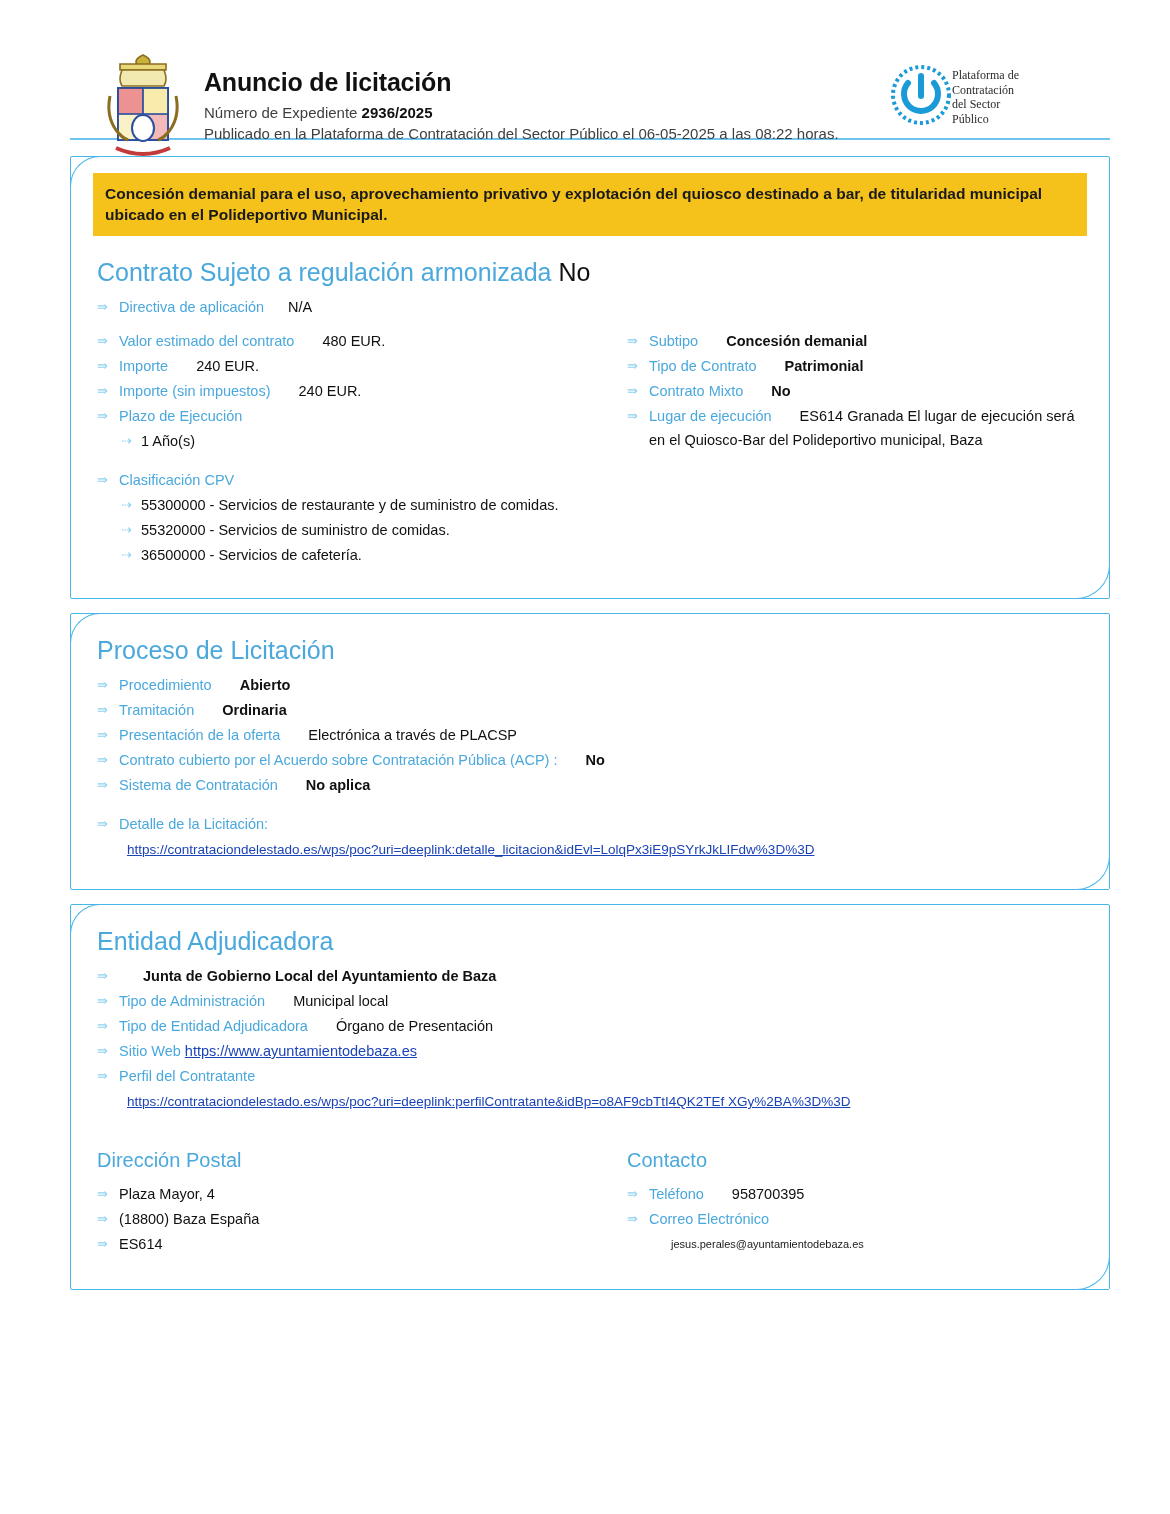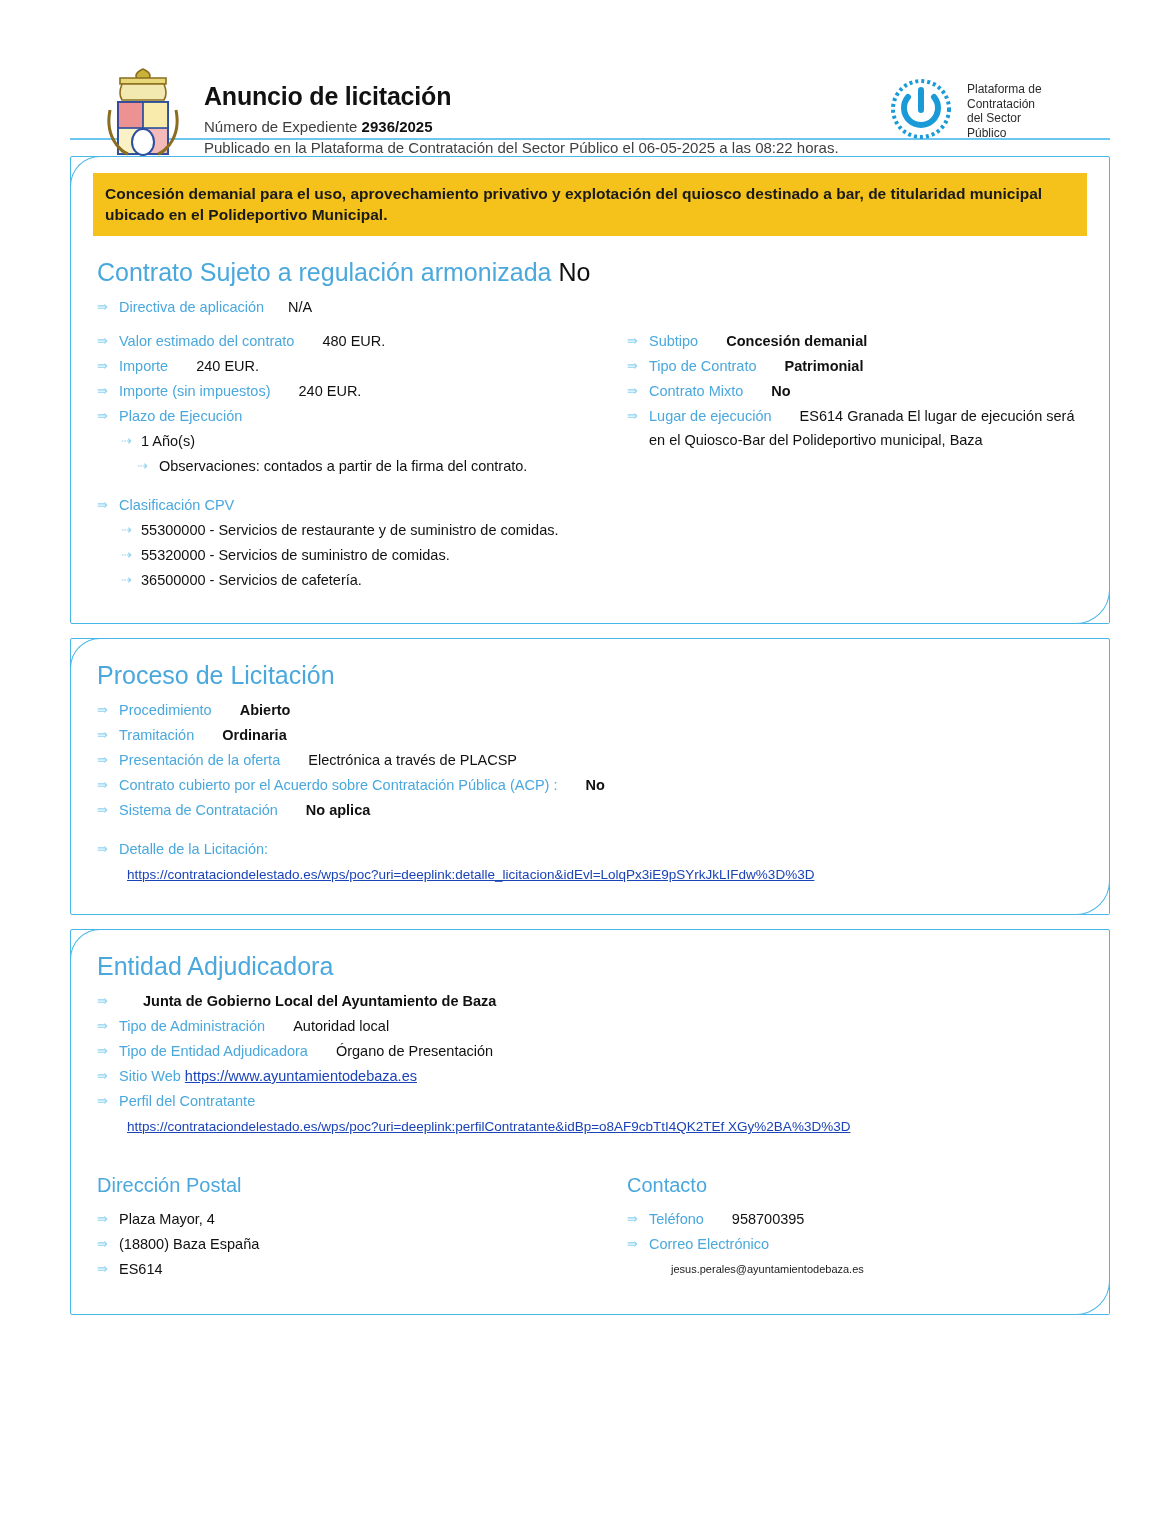--- a/index.html
+++ b/index.html
@@ -19,21 +19,21 @@
     width: 1170px;
     height: 1514px;
     position: relative;
     box-sizing: border-box;
   }
 
   
   .header {
     display: flex;
     align-items: flex-start;
-    padding: 62px 60px 0 100px;
+    padding: 48px 60px 0 100px;
     height: 130px;
     box-sizing: border-box;
   }
   .coat {
     width: 86px;
     flex: 0 0 86px;
     margin-top: 2px;
   }
   .header-texts {
     margin-left: 18px;
@@ -62,22 +62,23 @@
   }
   .plat-mark {
     width: 62px;
     height: 62px;
     flex: 0 0 62px;
   }
   .plat-text {
     font-size: 12px;
     line-height: 14.5px;
     color: #2b2b2b;
-    margin-left: 15px;
+    margin-left: 0;
     padding-top: 4px;
+    font-family: Liberation Serif, serif;
   }
 
   .header-rule {
     height: 2px;
     background: #6ec6f0;
     margin: 8px 60px 0 70px;
   }
 
   
   .card {
@@ -304,21 +305,20 @@
               <span class="val">240 EUR.</span>
             </li>
             <li>
               <span class="lbl">Importe (sin impuestos)</span>
               <span class="val">240 EUR.</span>
             </li>
             <li>
               <span class="lbl">Plazo de Ejecución</span>
             </li>
             <li class="sub">1 Año(s)</li>
-            <li class="sub2">Observaciones: contados a partir de la firma del contrato.</li>
           </ul>
         </div>
         <div class="col-right">
           <ul class="fl">
             <li>
               <span class="lbl">Subtipo</span>
               <span class="val b">Concesión demanial</span>
             </li>
             <li>
               <span class="lbl">Tipo de Contrato</span>
@@ -396,21 +396,21 @@
   <div class="card">
     <div class="curve-tl"></div>
     <h2 class="section">Entidad Adjudicadora</h2>
     <div class="card-inner">
       <ul class="fl">
         <li>
           <span class="val b">Junta de Gobierno Local del Ayuntamiento de Baza</span>
         </li>
         <li>
           <span class="lbl">Tipo de Administración</span>
-          <span class="val">Autoridad local</span>
+          <span class="val">Municipal local</span>
         </li>
         <li>
           <span class="lbl">Tipo de Entidad Adjudicadora</span>
           <span class="val">Órgano de Presentación</span>
         </li>
         <li>
           <span class="lbl">Sitio Web</span>
           <a class="link" href="#" style="font-size:14.5px">https://www.ayuntamientodebaza.es</a>
         </li>
         <li>

